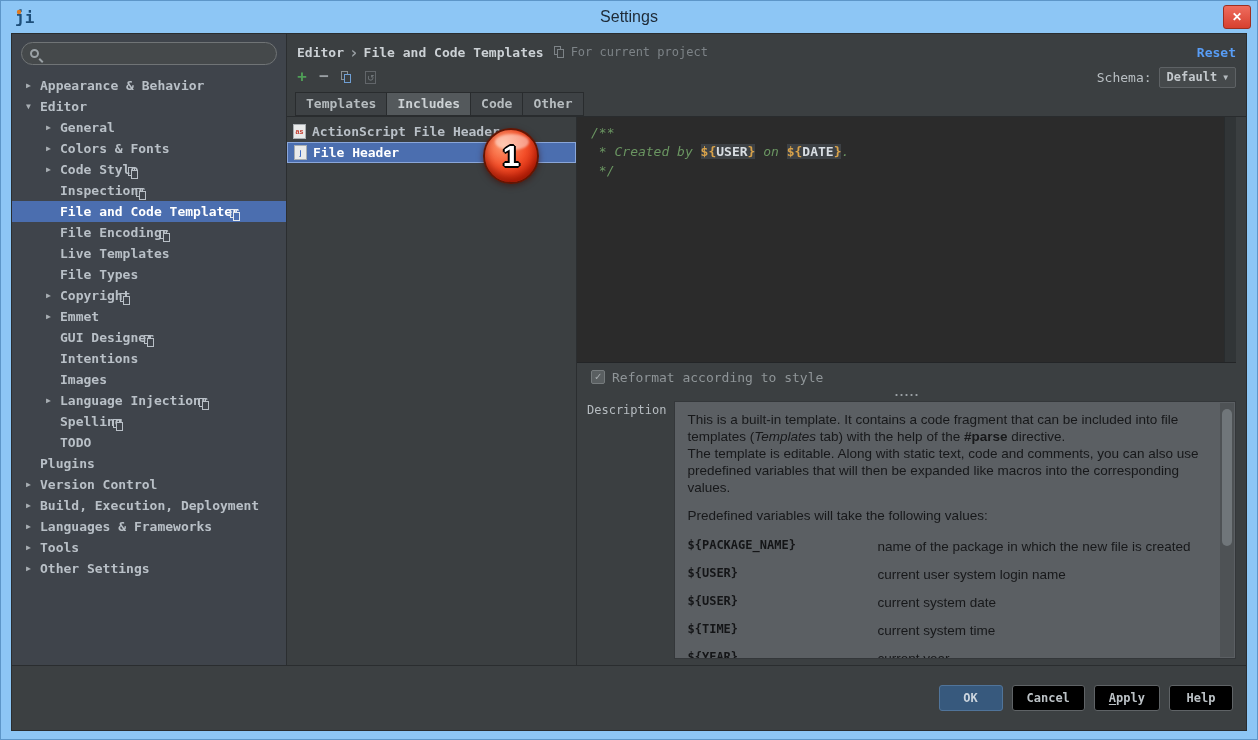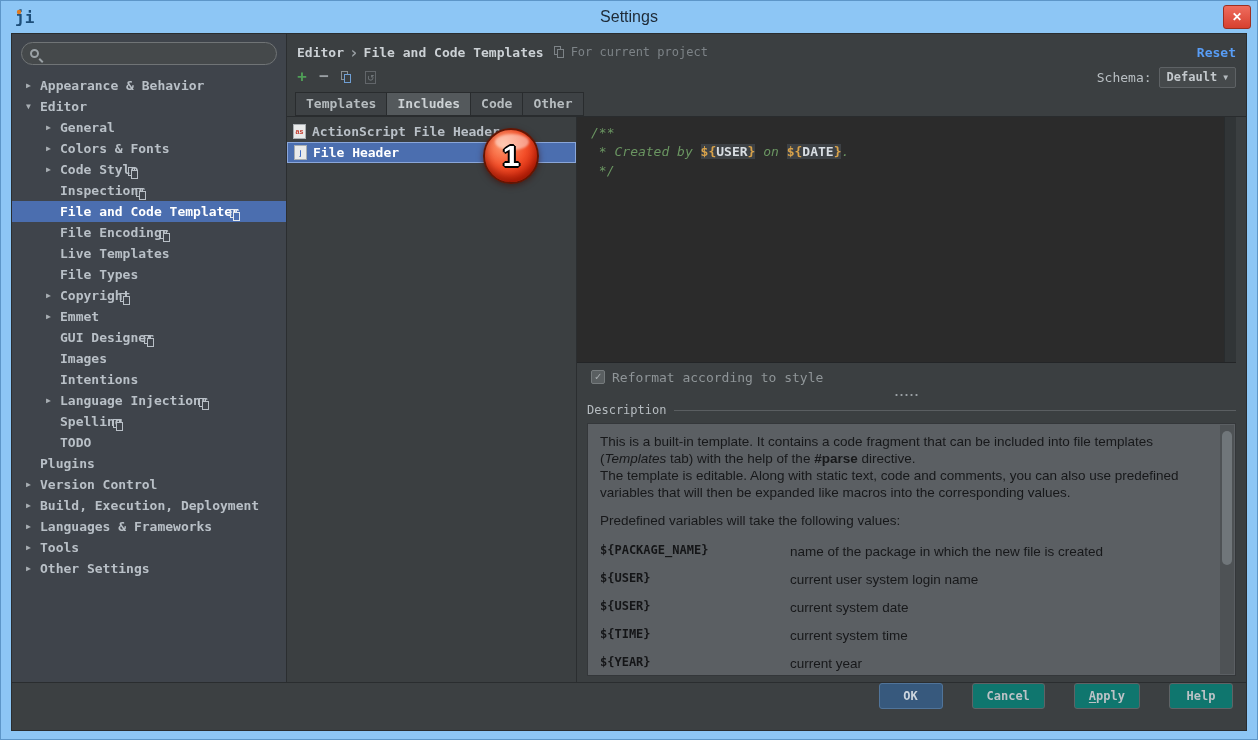--- a/index.html
+++ b/index.html
@@ -104,42 +104,42 @@
   .checkbox { width:14px; height:14px; background:#5a5f61; border:1px solid #767b7d; border-radius:2px;
     color:#a9aeb0; font-size:11px; line-height:12px; text-align:center; cursor:pointer; flex:none; }
   .reformat-label { color:#8f9598; font-size:13px; margin-left:7px; }
   .velocity-wrap { margin-left:auto; font-size:13px; color:#b9bfc3; }
   .velocity-link { color:#589df6; text-decoration:underline; font-weight:bold; cursor:pointer; }
 
   .grip-row { height:8px; display:flex; justify-content:center; align-items:center; }
   .grip { width:26px; height:5px; cursor:row-resize;
     background:radial-gradient(circle, #9aa0a4 1px, transparent 1.2px); background-size:5px 4px; }
 
-  .desc-group { flex:1; display:flex; flex-direction:column; min-height:0; padding:2px 0 6px 10px; }
+  .desc-group { flex:1; display:flex; flex-direction:row; min-height:0; padding:2px 0 6px 10px; }
   .desc-title-row { display:flex; align-items:center; height:18px; margin-bottom:4px; }
   .desc-title { color:#b6bcc0; font-size:12px; margin-right:8px; }
   .desc-title-line { flex:1; height:1px; background:#5a5e61; }
   .desc-panel { position:relative; flex:1; background:#5b5f63; border:1px solid #34373a;
     padding:9px 26px 6px 12px; overflow:hidden;
     font-family:"Liberation Sans", sans-serif; color:#17181a; font-size:13.5px; line-height:17px; }
   .desc-panel p { margin:0; }
   .desc-panel .p3 { margin-top:11px; }
   .var-table { margin-top:14px; }
   .var-row { display:flex; margin-bottom:11px; }
   .var-name { width:190px; flex:none; font:bold 12px "DejaVu Sans Mono", monospace; color:#141517; }
   .var-desc { color:#17181a; }
   .desc-scrollbar { position:absolute; right:1px; top:1px; bottom:1px; width:14px; background:#4e5255; cursor:default; }
   .desc-scrollbar .thumb { position:absolute; left:2px; right:2px; top:6px; height:54%;
     background:#70767a; border-radius:5px; }
 
   
-  .footer { height:48px; border-top:1px solid #2a2d2f; background:#3c4042;
-    display:flex; justify-content:flex-end; gap:29px; padding-right:13px; }
+  .footer { height:65px; border-top:1px solid #2a2d2f; background:#3c4042;
+    display:flex; align-items:center; justify-content:flex-end; gap:9px; padding-right:13px; }
   .btn { min-width:64px; height:26px; border-radius:3px; cursor:pointer;
-    background:#0f766e; border:1px solid #5f6366; color:#bcc2c6;
+    background:#000000; border:1px solid #5f6366; color:#bcc2c6;
     font:bold 12px "DejaVu Sans Mono", monospace; padding:0 14px; }
   .btn.primary { background:#37597d; border-color:#50749a; color:#ccd5de; }
   .btn u { text-underline-offset:2px; }
 
   
   .badge { position:absolute; left:482px; top:127px; width:56px; height:56px; border-radius:50%;
     background:radial-gradient(circle at 35% 28%, #ff9d72, #f4502a 45%, #d2270b 75%, #a91d05);
     border:2px solid #641503; box-shadow:0 2px 6px rgba(60,10,0,.55), inset 0 -5px 8px rgba(120,15,0,.6);
     display:flex; align-items:center; justify-content:center; }
   .badge::before { content:""; position:absolute; left:10px; top:4px; width:34px; height:16px;
@@ -241,25 +241,25 @@
             <div class="tree-row" style="padding-left: 32px;">
               <span class="tree-arrow"></span>
               <span class="tree-label">GUI Designer</span>
               <span class="icon-copy tree-badge">
                 <i class="b"></i>
                 <i class="f"></i>
               </span>
             </div>
             <div class="tree-row" style="padding-left: 32px;">
               <span class="tree-arrow"></span>
+              <span class="tree-label">Intentions</span>
+            </div>
+            <div class="tree-row" style="padding-left: 32px;">
+              <span class="tree-arrow"></span>
               <span class="tree-label">Images</span>
-            </div>
-            <div class="tree-row" style="padding-left: 32px;">
-              <span class="tree-arrow"></span>
-              <span class="tree-label">Intentions</span>
             </div>
             <div class="tree-row" style="padding-left: 32px;">
               <span class="tree-arrow">▶</span>
               <span class="tree-label">Language Injections</span>
               <span class="icon-copy tree-badge">
                 <i class="b"></i>
                 <i class="f"></i>
               </span>
             </div>
             <div class="tree-row" style="padding-left: 32px;">

